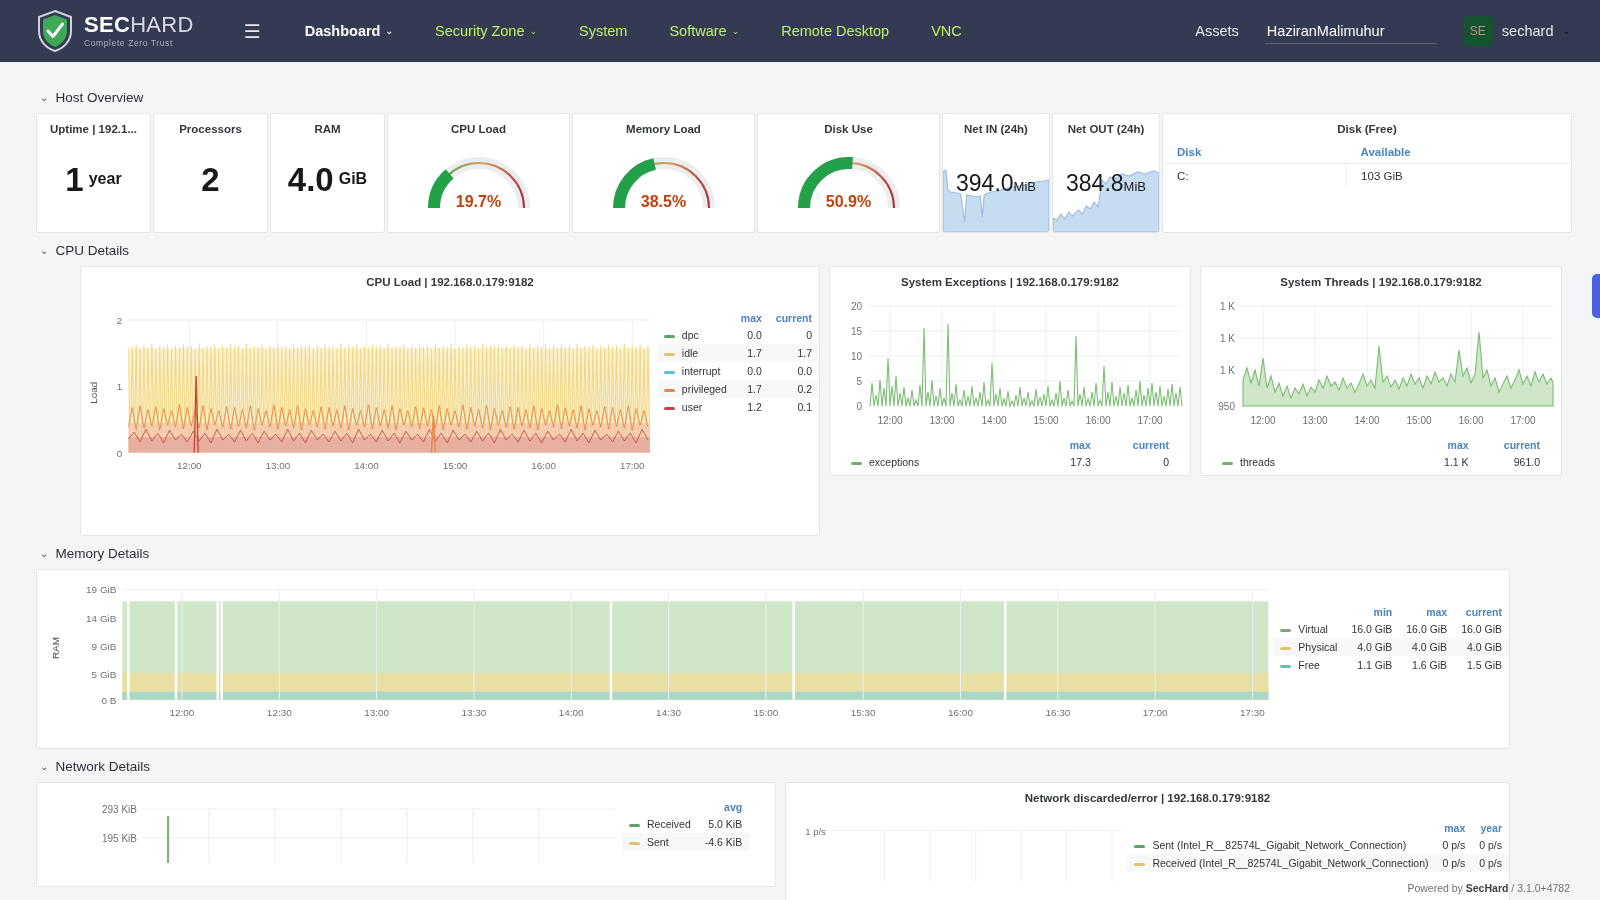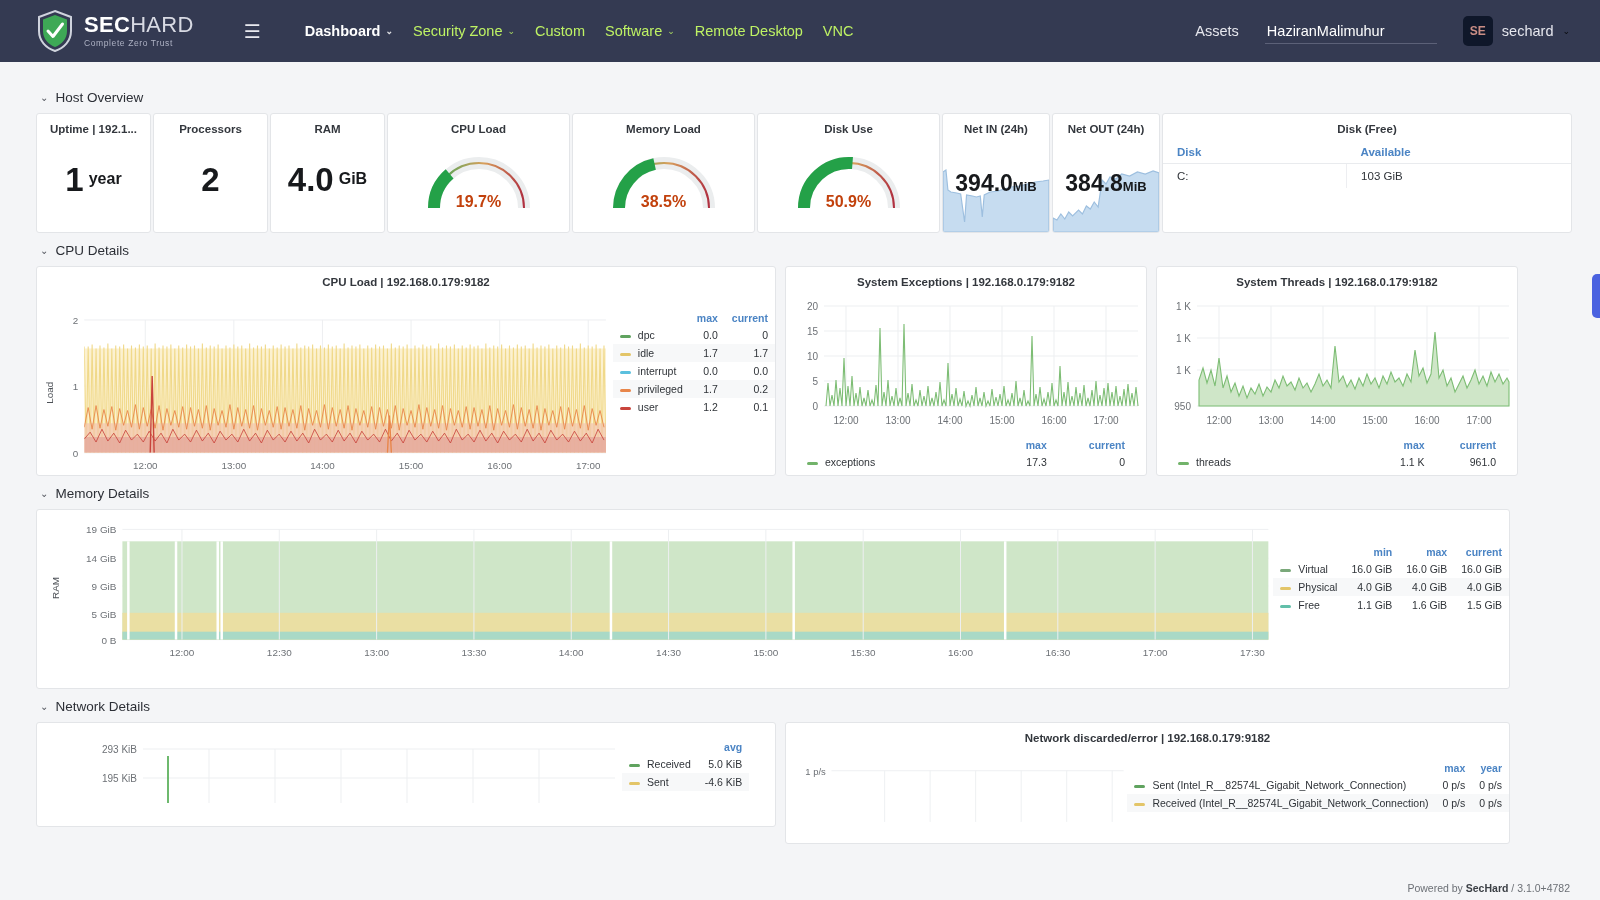--- a/index.html
+++ b/index.html
@@ -16,38 +16,38 @@
     padding: 0 18px 0 36px; position: relative;
   }
   .brand { display: flex; align-items: center; gap: 10px; }
   .shield { width: 38px; height: 44px; position: relative; }
   .brand-text { line-height: 1; }
   .brand-title { font-size: 22px; font-weight: bold; letter-spacing: .3px; }
   .brand-title .sec { color: #ffffff; }
   .brand-title .hard { color: #d8dae3; font-weight: normal; }
   .brand-sub { font-size: 8.5px; color: #aeb2c4; letter-spacing: .6px; margin-top: 3px; }
   .hamburger { margin-left: 50px; color: #e8e9ef; font-size: 19px; cursor: pointer; }
-  .navlinks { display: flex; align-items: center; gap: 20px; margin-left: 44px; }
+  .navlinks { display: flex; align-items: center; gap: 42px; margin-left: 44px; }
   .navlink {
     color: #bef264; font-size: 14.5px; cursor: pointer;
     display: flex; align-items: center; gap: 5px; white-space: nowrap;
   }
   .navlink.active { font-weight: bold; color: #ffffff; }
   .caret { font-size: 9px; opacity: .85; }
   .nav-right { margin-left: auto; display: flex; align-items: center; gap: 26px; }
   .assets-link { color: #e6e7ee; font-size: 14.5px; cursor: pointer; }
   .search-field {
     width: 172px; border: none; border-bottom: 1px solid #5c6178;
     background: transparent; color: #ffffff; font-size: 14.5px;
     font-family: "Liberation Sans", sans-serif; padding: 4px 2px; outline: none;
   }
   .avatar {
-    width: 30px; height: 30px; border-radius: 5px; background: #0f172a;
+    width: 30px; height: 30px; border-radius: 5px; background: #14532d;
     color: #c98d85; font-size: 12px; display: flex; align-items: center;
-    justify-content: center; font-weight: bold;
+    justify-content: center; font-weight: normal;
   }
   .user-name { color: #e6e7ee; font-size: 14.5px; }
   .user-block { display: flex; align-items: center; gap: 9px; cursor: pointer; margin-right: 12px;}
 
   
   .page { padding: 18px 28px 0 36px; position: relative; height: 838px; }
   .section-head {
     font-size: 13.5px; color: #2c2f36; margin: 10px 0 8px 4px;
     display: flex; align-items: center; gap: 7px; cursor: pointer;
   }
@@ -72,21 +72,21 @@
 
   .gauge-card { width: 183px; height: 120px; }
   .gauge-wrap { display: flex; align-items: center; justify-content: center; height: 86px; position: relative; }
   .gauge-val {
     position: absolute; bottom: 10px; left: 0; right: 0; text-align: center;
     font-size: 16px; font-weight: bold; color: #c2410c;
   }
   .spark-card { width: 108px; height: 120px; position: relative; overflow: hidden; }
   .spark-val {
     position: absolute; top: 56px; left: 0; right: 0; text-align: center;
-    font-size: 23px; font-weight: bold; color: #17191c; z-index: 2;
+    font-size: 23px; font-weight: normal; color: #17191c; z-index: 2;
   }
   .spark-val .u { font-size: 13px; }
   .spark-svg { position: absolute; left: 0; bottom: 0; width: 100%; height: 70px; }
 
   .disk-card { flex: 1; height: 120px; }
   .disk-table { width: 100%; border-collapse: collapse; margin-top: 6px; font-size: 11.5px; }
   .disk-table th {
     text-align: left; color: #4b84c4; font-weight: bold; padding: 5px 14px;
     border-bottom: 1px solid #e9ebee;
   }
@@ -152,21 +152,21 @@
   <div class="navlinks">
     <div class="navlink active">
       <span>Dashboard</span>
       <span class="caret">⌄</span>
     </div>
     <div class="navlink">
       <span>Security Zone</span>
       <span class="caret">⌄</span>
     </div>
     <div class="navlink">
-      <span>Custom</span>
+      <span>System</span>
     </div>
     <div class="navlink">
       <span>Software</span>
       <span class="caret">⌄</span>
     </div>
     <div class="navlink">
       <span>Remote Desktop</span>
     </div>
     <div class="navlink">
       <span>VNC</span>
@@ -298,21 +298,21 @@
     </div>
   </div>
 
   <div class="section-head">
     <span class="chev">⌄</span>
     <span>CPU Details</span>
   </div>
 
   <div class="row">
 
-    <div class="card panel" style="width:740px;height:210px;">
+    <div class="card panel" style="width:740px;height:270px;margin-left:44px;">
       <div class="card-title">CPU Load | 192.168.0.179:9182</div>
       <div style="display:flex;">
         <svg width="585" height="185" viewBox="0 0 585 185">
           <text class="yaxis-title" transform="rotate(-90 16 105)" x="16" y="105" text-anchor="middle">Load</text>
           <text class="axis-label" x="42" y="35" text-anchor="end">2</text>
           <text class="axis-label" x="42" y="102" text-anchor="end">1</text>
           <text class="axis-label" x="42" y="170" text-anchor="end">0</text>
           <g stroke="#edeff1" stroke-width="1">
             <line x1="48" y1="31" x2="578" y2="31"></line>
             <line x1="48" y1="98" x2="578" y2="98"></line>

